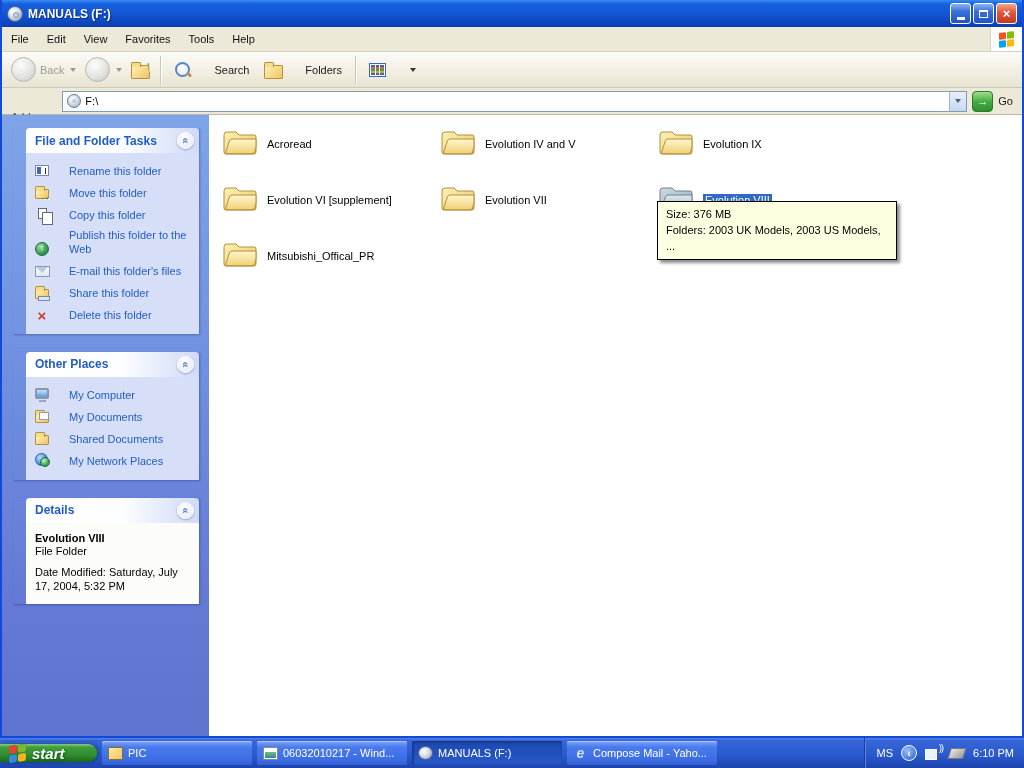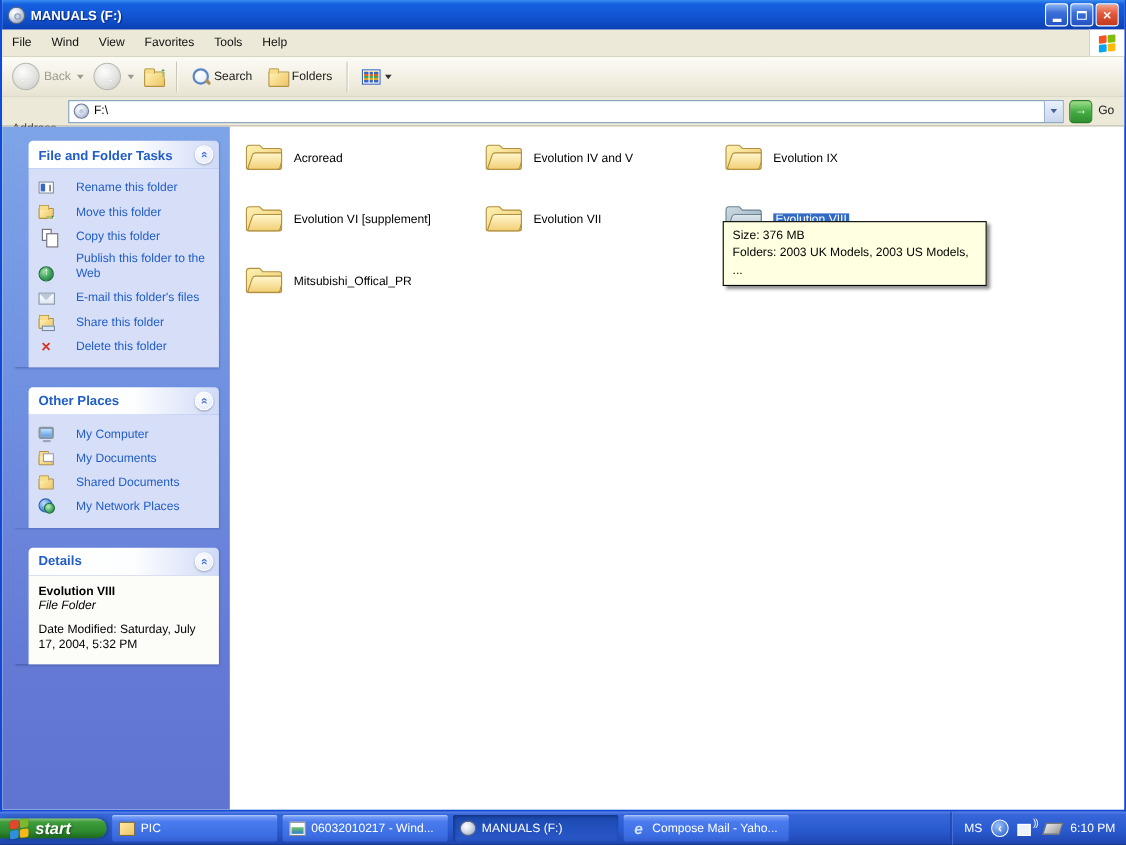--- a/index.html
+++ b/index.html
@@ -42,21 +42,21 @@
     background:linear-gradient(180deg,#fcfbf7 0%,#f1eee0 60%,#e8e4d3 100%); border-bottom:1px solid #cfcbb8; }
   .navbtn { display:flex; align-items:center; gap:4px; padding:2px 3px; color:#9b9b93; }
   .nav-circle { width:25px; height:25px; border-radius:50%; border:1px solid #b9b9b3;
     background:radial-gradient(circle at 38% 32%, #fdfdfd 0%, #e3e3e0 55%, #c2c2bd 100%);
     display:flex; align-items:center; justify-content:center; color:#fff; font-size:14px; font-weight:bold;
     text-shadow:0 0 1px #aaa; }
   .caret-down { width:0; height:0; border-left:3px solid transparent; border-right:3px solid transparent;
     border-top:4px solid #9b9b93; margin-left:2px; }
   .caret-dark { border-top-color:#333; }
   .tsep { width:1px; height:28px; background:#cbc7b4; margin:0 4px; box-shadow:1px 0 0 #fff; }
-  .toolbtn { display:flex; align-items:center; gap:2px; padding:3px 6px; color:#1a1a1a; }
+  .toolbtn { display:flex; align-items:center; gap:22px; padding:3px 6px; color:#1a1a1a; }
 
   .mini-folder { position:relative; width:17px; height:12px; border:1px solid #b3913f; border-radius:1px;
     background:linear-gradient(135deg,#fff3bd 0%,#f7dd8d 45%,#eec467 100%); margin-top:4px; }
   .mini-folder::before { content:""; position:absolute; top:-4px; left:-1px; width:8px; height:4px;
     background:#f7dc8a; border:1px solid #b3913f; border-bottom:none; border-radius:2px 2px 0 0; }
   .up-arrow { position:absolute; right:-2px; top:-8px; color:#2f9e2f; font-weight:bold; font-size:13px;
     text-shadow:1px 1px 0 #fff; }
   .mag { position:relative; width:18px; height:18px; }
   .mag::before { content:""; position:absolute; left:1px; top:1px; width:11px; height:11px; border-radius:50%;
     border:2px solid #5b86c4; background:radial-gradient(circle at 35% 30%, #ffffff, #dcebfb); }
@@ -117,21 +117,21 @@
   .ic-net { position:relative; width:15px; height:14px; }
   .ic-net::before { content:""; position:absolute; left:0; top:0; width:11px; height:11px; border-radius:50%;
     background:radial-gradient(circle at 35% 32%, #bfe0ff, #3a7fd0 70%); border:1px solid #2b5fa8; }
   .ic-net::after { content:""; position:absolute; right:0; bottom:0; width:8px; height:8px; border-radius:50%;
     background:radial-gradient(circle at 35% 32%, #bff0bf, #2f9e4f 70%); border:1px solid #1d6b3a; }
   .mf-paper::after { content:""; position:absolute; left:3px; top:-2px; width:8px; height:6px; background:#fff; border:1px solid #99a; }
   .mf-hand::after { content:""; position:absolute; left:2px; bottom:-3px; width:10px; height:3px; background:#d8e4f8; border:1px solid #7c8aa0; }
   .mf-arrow::after { content:"→"; position:absolute; right:-3px; bottom:-4px; color:#1a8a1a; font-weight:bold; font-size:11px; text-shadow:1px 1px 0 #fff; }
 
   .details-name { font-weight:bold; font-size:11px; }
-  .details-type { margin-top:1px;font-style:italic; }
+  .details-type { margin-top:1px; }
   .details-modified { margin-top:8px; line-height:1.3; }
 
   
   .content { flex:1; position:relative; background:#fff; }
   .tile { position:absolute; width:212px; height:46px; }
   .tile .flabel { position:absolute; left:46px; top:13px; white-space:nowrap; color:#000; }
   .tile .flabel.sel { background:#316ac5; color:#fff; padding:0 2px; }
   .c1{left:12px;} .c2{left:230px;} .c3{left:448px;}
   .r1{top:10px;} .r2{top:66px;} .r3{top:122px;}
   .ficon { position:absolute; left:2px; top:2px; }
@@ -223,21 +223,21 @@
           <span class="glyph-restore"></span>
         </span>
       <span class="tb-btn close">
           <span class="glyph-close">×</span>
         </span>
     </span>
   </div>
 
   <div class="menubar">
     <span class="menu-item">File</span>
-    <span class="menu-item">Wind</span>
+    <span class="menu-item">Edit</span>
     <span class="menu-item">View</span>
     <span class="menu-item">Favorites</span>
     <span class="menu-item">Tools</span>
     <span class="menu-item">Help</span>
     <span class="logo-block">
       <span class="winflag">
           <i class="wf-r"></i>
           <i class="wf-g"></i>
           <i class="wf-b"></i>
           <i class="wf-y"></i>

